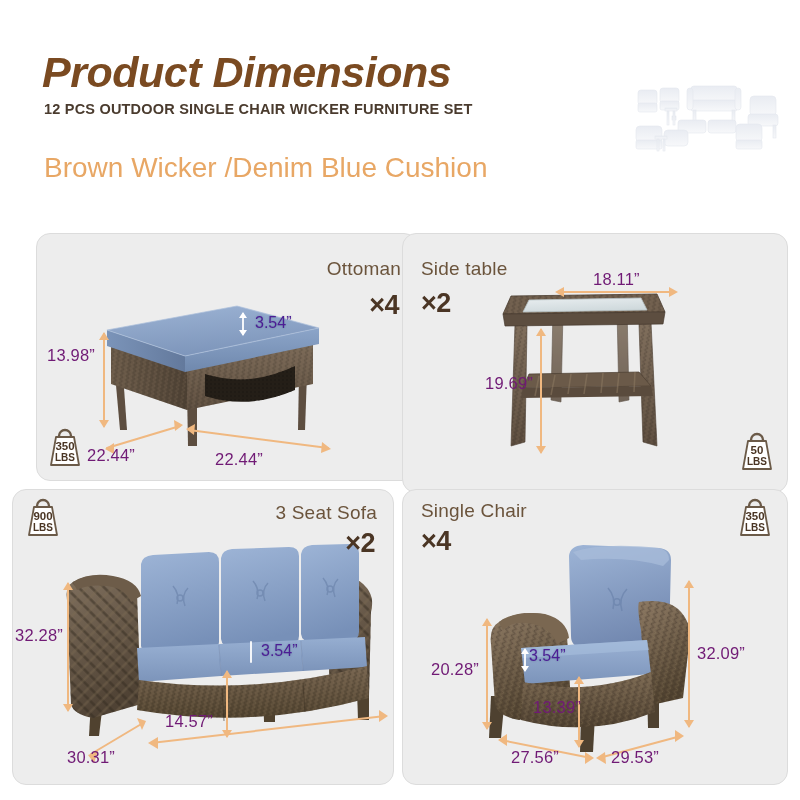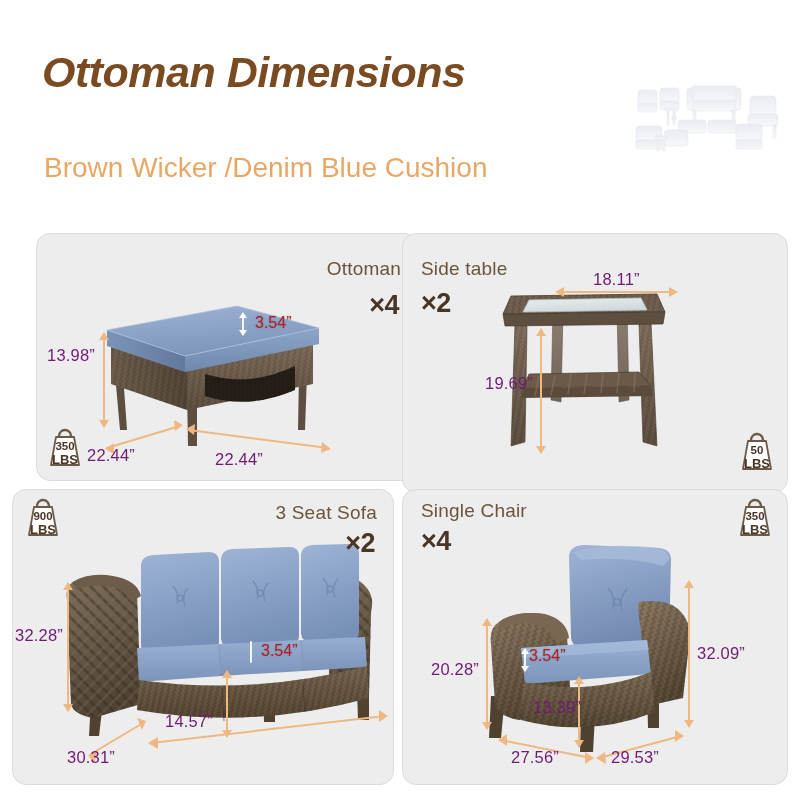--- a/index.html
+++ b/index.html
@@ -62,46 +62,47 @@
   }
 
   
   .wbadge { position: absolute; width: 40px; height: 44px; }
   .wbadge .wb-num {
     position: absolute; left: 0; top: 15px; width: 40px; text-align: center;
     font-size: 11.5px; font-weight: bold; color: #4a3524; line-height: 1;
   }
   .wbadge .wb-unit {
     position: absolute; left: 0; top: 27px; width: 40px; text-align: center;
-    font-size: 13px; font-weight: bold; color: #4a3524; line-height: 1;
+    font-size: 10px; font-weight: bold; color: #4a3524; line-height: 1;
   }
 
   
   .dim {
     position: absolute; font-size: 16.5px; color: #701a75;
     white-space: nowrap; letter-spacing: 0.2px;
   }
 
   
   .dim-w {
-    position: absolute; font-size: 16px; color: #b91c1c;
+    position: absolute; font-size: 16px; color: #4c1d95;
     white-space: nowrap; font-weight: normal;
     text-shadow: 0 0 2px rgba(40,60,90,0.35);
   }
 
   svg { display: block; overflow: visible; }
   .ovl { position: absolute; left: 0; top: 0; }
 </style>
 </head>
 <body>
 
 <div id="page">
 
   <div class="header">
-    <div class="title">Ottoman Dimensions</div>
+    <div class="title">Product Dimensions</div>
+    <div class="subtitle">12 PCS OUTDOOR SINGLE CHAIR WICKER FURNITURE SET</div>
     <div class="colorline">Brown Wicker /Denim Blue Cushion</div>
 
     <svg class="hero-thumb" viewBox="0 0 168 78">
       <defs>
         <linearGradient id="fadeW" x1="0" y1="0" x2="0" y2="1">
           <stop offset="0%" stop-color="#e9ecf2"></stop>
             <stop offset="100%" stop-color="#f7f8fa"></stop>
         </linearGradient>
       </defs>
       <g fill="url(#fadeW)" stroke="#e4e8ee" stroke-width="0.6">

